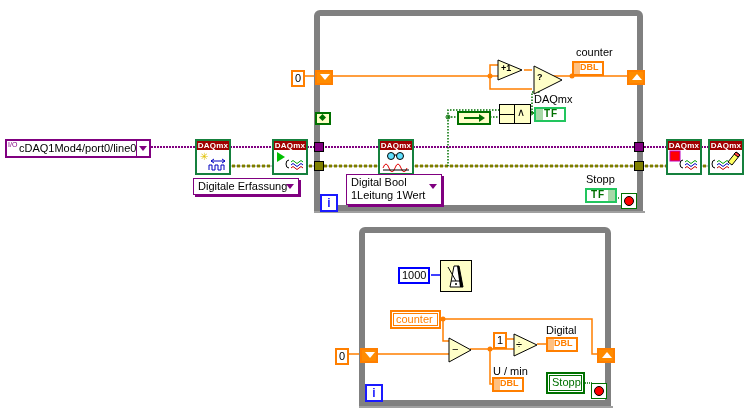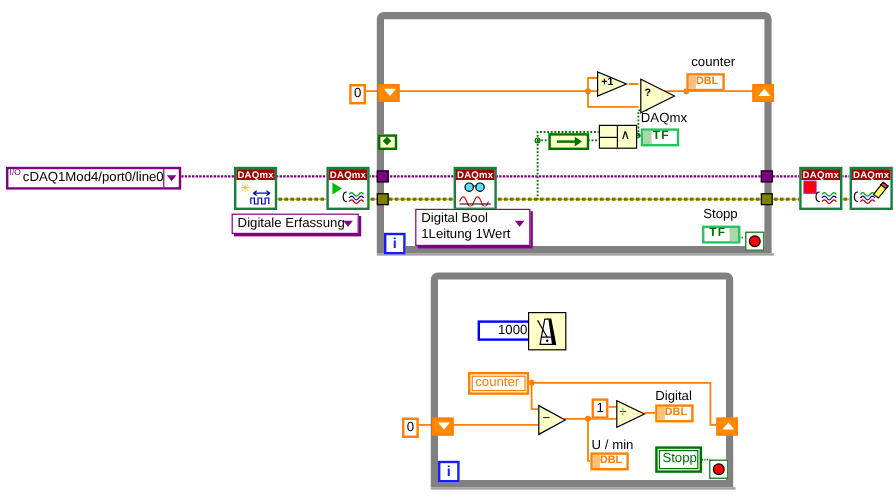--- a/index.html
+++ b/index.html
@@ -7,21 +7,21 @@
          font-family:"Liberation Sans", sans-serif; font-size:11px; color:#000; }
   .abs { position:absolute; }
   svg.wires { position:absolute; left:0; top:0; }
   .loop { position:absolute; border:6px solid #808080; box-sizing:border-box; border-radius:6px 6px 0 0; }
   .loop-shadow { position:absolute; background:#a0a0a0; }
   .iter { position:absolute; width:14px; height:14px; border:2px solid #1a1aff; background:#fff;
           font-size:12px; font-weight:bold; color:#1a1aff; line-height:14px; text-align:center; }
   .const-o { position:absolute; border:2px solid #ff7f00; background:#fff; font-size:11px;
              line-height:13px; padding:0 2px; }
   .const-b { position:absolute; border:2px solid #0000ff; background:#fff; font-size:11px;
-             line-height:13px; padding:0 15px; }
+             line-height:13px; padding:0 2px; }
   .sr { position:absolute; width:14px; height:11px; background:#ff8c00; border:2px solid #ff7f00; }
   .tri-d { position:absolute; left:3px; top:2px; width:0; height:0;
            border-left:5px solid transparent; border-right:5px solid transparent; border-top:6px solid #fff; }
   .tri-u { position:absolute; left:3px; top:2px; width:0; height:0;
            border-left:5px solid transparent; border-right:5px solid transparent; border-bottom:6px solid #fff; }
   .daq { position:absolute; width:32px; height:32px; border:2px solid #15803d; background:#fff; }
   .daq-h { height:9px; background:#a00000; color:#fff; font-size:8px; font-weight:bold;
            line-height:9px; text-align:center; letter-spacing:0.2px; }
   .ind { position:absolute; border:2px solid #ff7f00; background:#fff; height:11px; width:28px; }
   .ind-t { position:absolute; left:6px; top:-1px; font-size:9px; font-weight:bold; color:#ff7f00; }

